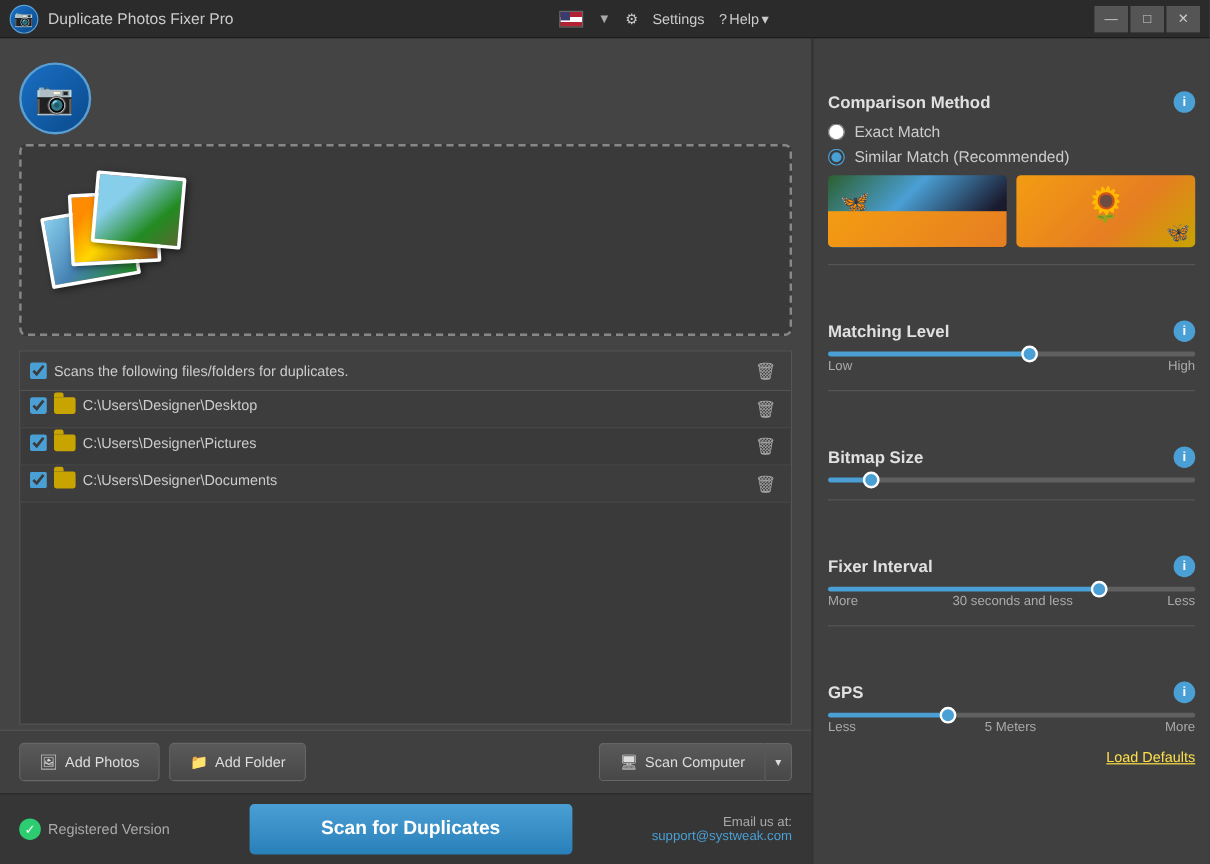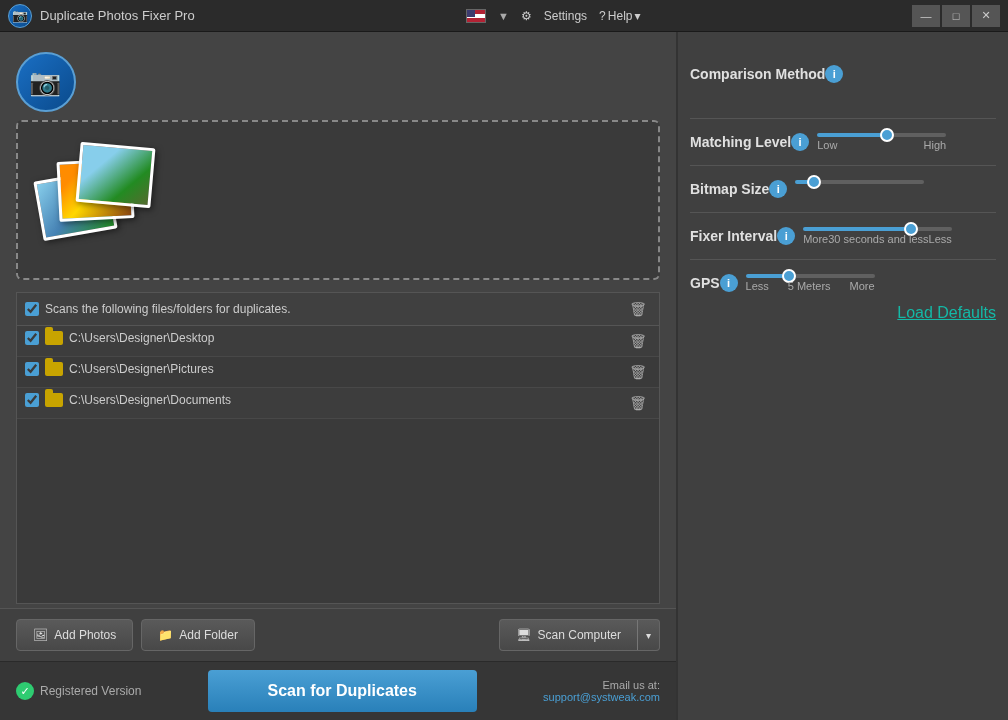--- a/index.html
+++ b/index.html
@@ -327,22 +327,23 @@
       width: 330px;
       background: #404040;
       display: flex;
       flex-direction: column;
       padding: 12px;
       gap: 12px;
       overflow-y: auto;
     }
     .panel-section {
       display: flex;
-      flex-direction: row;
+      flex-direction: column;
       gap: 8px;
+      margin-top: 32px;
     }
     .section-header {
       display: flex;
       align-items: center;
       justify-content: space-between;
     }
     .section-title {
       font-size: 14px;
       font-weight: bold;
       color: #e0e0e0;
@@ -446,22 +447,22 @@
       cursor: pointer;
     }
     .slider-labels {
       display: flex;
       justify-content: space-between;
       color: #aaa;
       font-size: 11px;
     }
     .load-defaults {
       text-align: right;
-      color: #14b8a6;
-      font-size: 16px;
+      color: #fde047;
+      font-size: 12px;
       cursor: pointer;
       text-decoration: underline;
     }
 
     .divider {
       height: 1px;
       background: #555;
       margin: 2px 0;
     }
   </style>
@@ -575,20 +576,30 @@
     </div>
   </div>
 
   <div class="right-panel">
 
     <div class="panel-section">
       <div class="section-header">
         <span class="section-title">Comparison Method</span>
         <div class="info-icon">i</div>
       </div>
+      <div class="radio-group">
+        <label class="radio-item">
+          <input type="radio" class="radio-input" name="comparison" style="">
+          <span class="radio-label">Exact Match</span>
+        </label>
+        <label class="radio-item">
+          <input type="radio" class="radio-input" name="comparison" checked="" style="">
+          <span class="radio-label">Similar Match (Recommended)</span>
+        </label>
+      </div>
       <div class="preview-images">
         <div class="preview-img preview-img-1"></div>
         <div class="preview-img preview-img-2"></div>
       </div>
     </div>
 
     <div class="divider"></div>
 
     <div class="panel-section">
       <div class="section-header">

